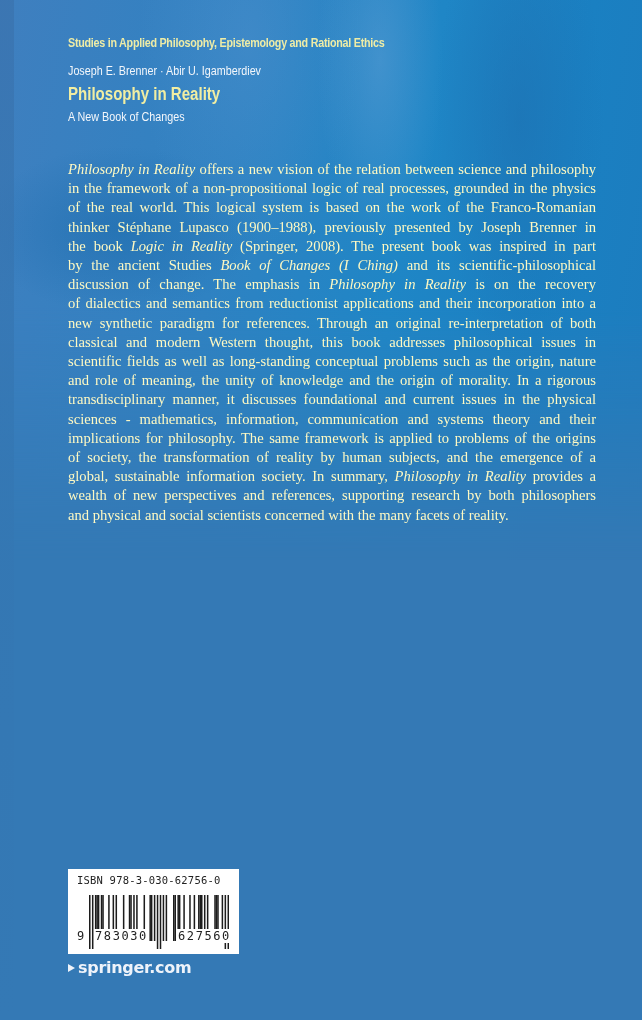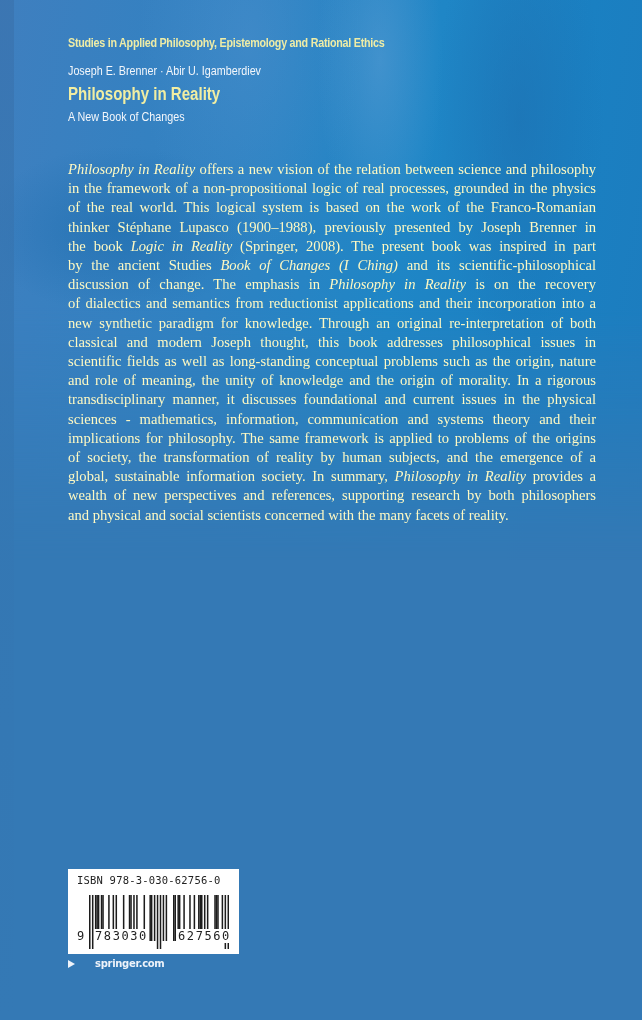--- a/index.html
+++ b/index.html
@@ -147,26 +147,26 @@
     }
     .digit-first { position: absolute; left: 0; }
     .digit-group1 { position: absolute; left: 17px; letter-spacing: 1.6px; background: #fff; padding: 0 1px; }
     .digit-group2 { position: absolute; left: 100px; letter-spacing: 1.6px; background: #fff; padding: 0 1px; }
 
     .springer-link {
       position: absolute;
       left: 68px;
       top: 958px;
       font-family: "DejaVu Sans", "Liberation Sans", sans-serif;
-      font-size: 10px;
+      font-size: 16px;
       font-weight: bold;
       color: #eef3fa;
       display: flex;
       align-items: center;
-      gap: 20px;
+      gap: 3px;
       text-decoration: none;
       letter-spacing: -0.3px;
     }
     .arrow-icon {
       width: 0; height: 0;
       border-top: 4.5px solid transparent;
       border-bottom: 4.5px solid transparent;
       border-left: 7px solid #eef3fa;
       display: inline-block;
     }
@@ -185,22 +185,22 @@
 
   <div class="blurb" id="blurb">
       <span class="line"><i>Philosophy in Reality</i><span> offers a new vision of the relation between science and philosophy</span></span>
       <span class="line"><span>in the framework of a non-propositional logic of real processes, grounded in the physics</span></span>
       <span class="line"><span>of the real world. This logical system is based on the work of the Franco-Romanian</span></span>
       <span class="line"><span>thinker Stéphane Lupasco (1900–1988), previously presented by Joseph Brenner in</span></span>
       <span class="line"><span>the book </span><i>Logic in Reality</i><span> (Springer, 2008). The present book was inspired in part</span></span>
       <span class="line"><span>by the ancient Studies </span><i>Book of Changes (I Ching)</i><span> and its scientific-philosophical</span></span>
       <span class="line"><span>discussion of change. The emphasis in </span><i>Philosophy in Reality</i><span> is on the recovery</span></span>
       <span class="line"><span>of dialectics and semantics from reductionist applications and their incorporation into a</span></span>
-      <span class="line"><span>new synthetic paradigm for knowledge. Through an original re-interpretation of both</span></span>
-      <span class="line"><span>classical and modern Joseph thought, this book addresses philosophical issues in</span></span>
+      <span class="line"><span>new synthetic paradigm for references. Through an original re-interpretation of both</span></span>
+      <span class="line"><span>classical and modern Western thought, this book addresses philosophical issues in</span></span>
       <span class="line"><span>scientific fields as well as long-standing conceptual problems such as the origin, nature</span></span>
       <span class="line"><span>and role of meaning, the unity of knowledge and the origin of morality. In a rigorous</span></span>
       <span class="line"><span>transdisciplinary manner, it discusses foundational and current issues in the physical</span></span>
       <span class="line"><span>sciences - mathematics, information, communication and systems theory and their</span></span>
       <span class="line"><span>implications for philosophy. The same framework is applied to problems of the origins</span></span>
       <span class="line"><span>of society, the transformation of reality by human subjects, and the emergence of a</span></span>
       <span class="line"><span>global, sustainable information society. In summary, </span><i>Philosophy in Reality</i><span> provides a</span></span>
       <span class="line"><span>wealth of new perspectives and references, supporting research by both philosophers</span></span>
       <span class="line last"><span>and physical and social scientists concerned with the many facets of reality.</span></span>
     </div>

